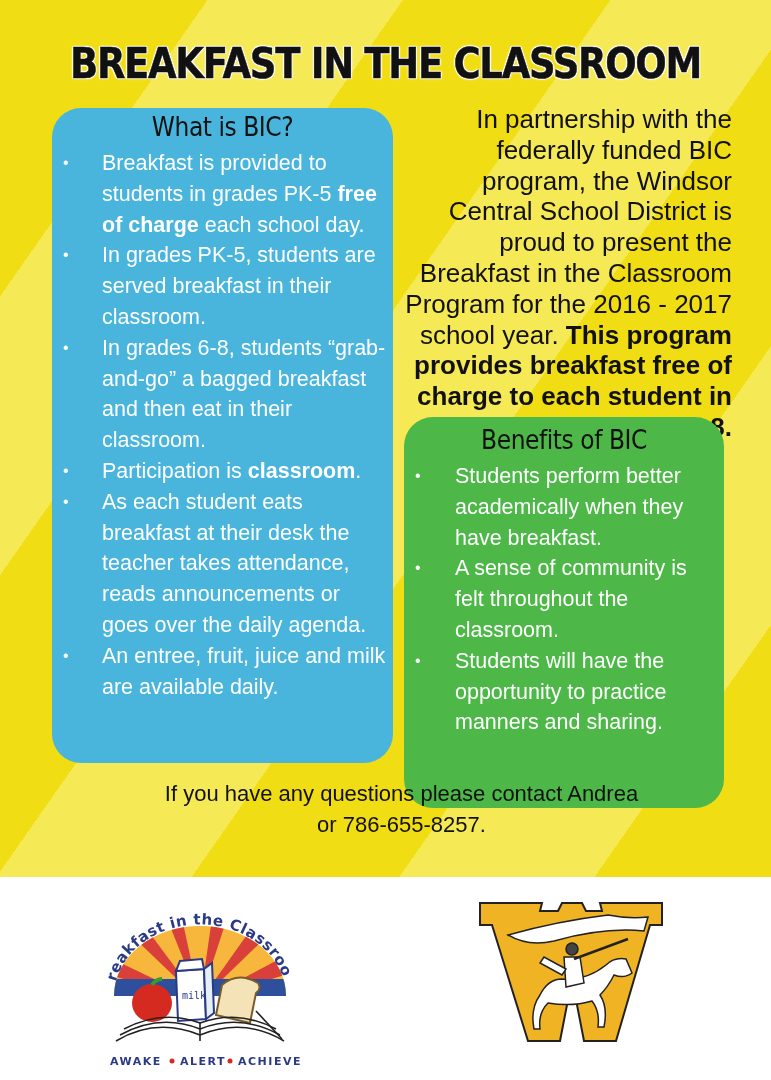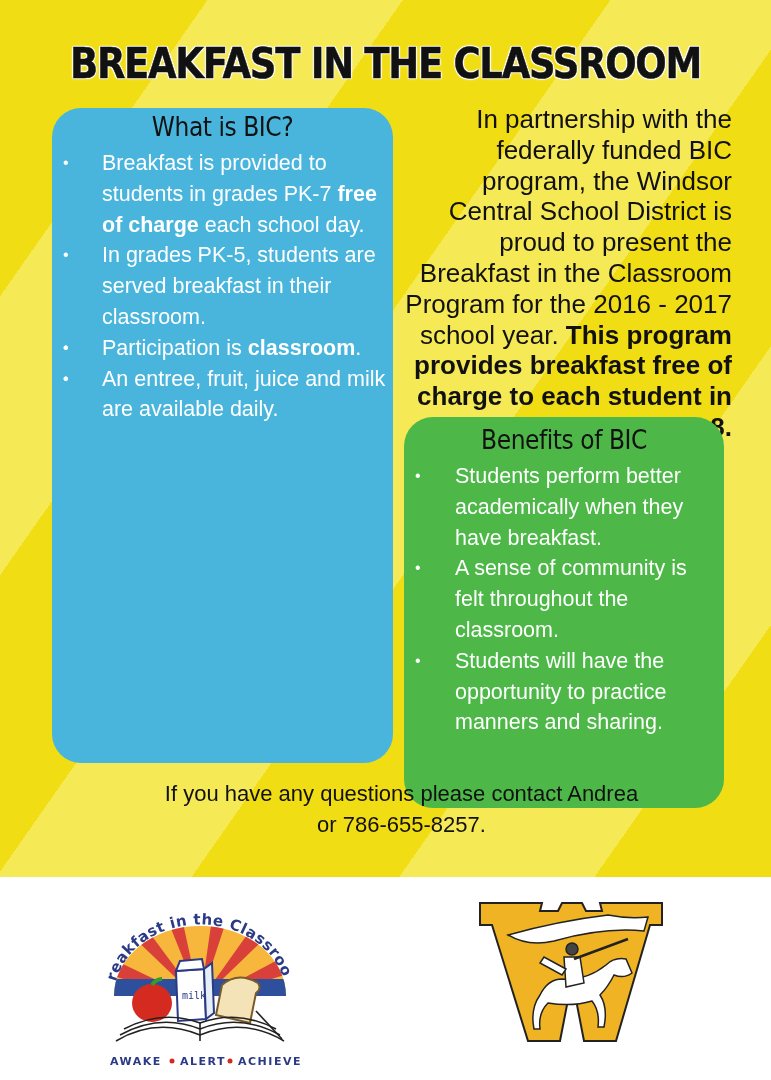--- a/index.html
+++ b/index.html
@@ -71,25 +71,25 @@
 </head>
 <body>
 
 <div class="flyer">
 
   <h1 class="title">BREAKFAST IN THE CLASSROOM</h1>
 
   <section class="box box-blue">
     <h2 class="box-heading">What is BIC?</h2>
     <ul class="bullets">
-      <li><span class="dot">•</span><span>Breakfast is provided to students in grades PK-7 </span><b>free of charge</b><span> each school day.</span></li>
+      <li><span class="dot">•</span><span>Breakfast is provided to students in grades PK-5 </span><b>free of charge</b><span> each school day.</span></li>
       <li><span class="dot">•</span><span>In grades PK-5, students are served breakfast in their classroom.</span></li>
-      <li><span class="dot">•</span></li>
+      <li><span class="dot">•</span><span>In grades 6-8, students “grab-and-go” a bagged breakfast and then eat in their classroom.</span></li>
       <li><span class="dot">•</span><span>Participation is </span><b>classroom</b><span>.</span></li>
-      <li><span class="dot">•</span></li>
+      <li><span class="dot">•</span><span>As each student eats breakfast at their desk the teacher takes attendance, reads announcements or goes over the daily agenda.</span></li>
       <li><span class="dot">•</span><span>An entree, fruit, juice and milk are available daily.</span></li>
     </ul>
   </section>
 
   <p class="intro"><span>In partnership with the federally funded BIC program, the Windsor Central School District is proud to present the Breakfast in the Classroom Program for the 2016 - 2017 school year. </span><b>This program provides breakfast free of charge to each student in grades PK-8.</b></p>
 
   <section class="box box-green">
     <h2 class="box-heading">Benefits of BIC</h2>
     <ul class="bullets">
       <li><span class="dot">•</span><span>Students perform better academically when they have breakfast.</span></li>

